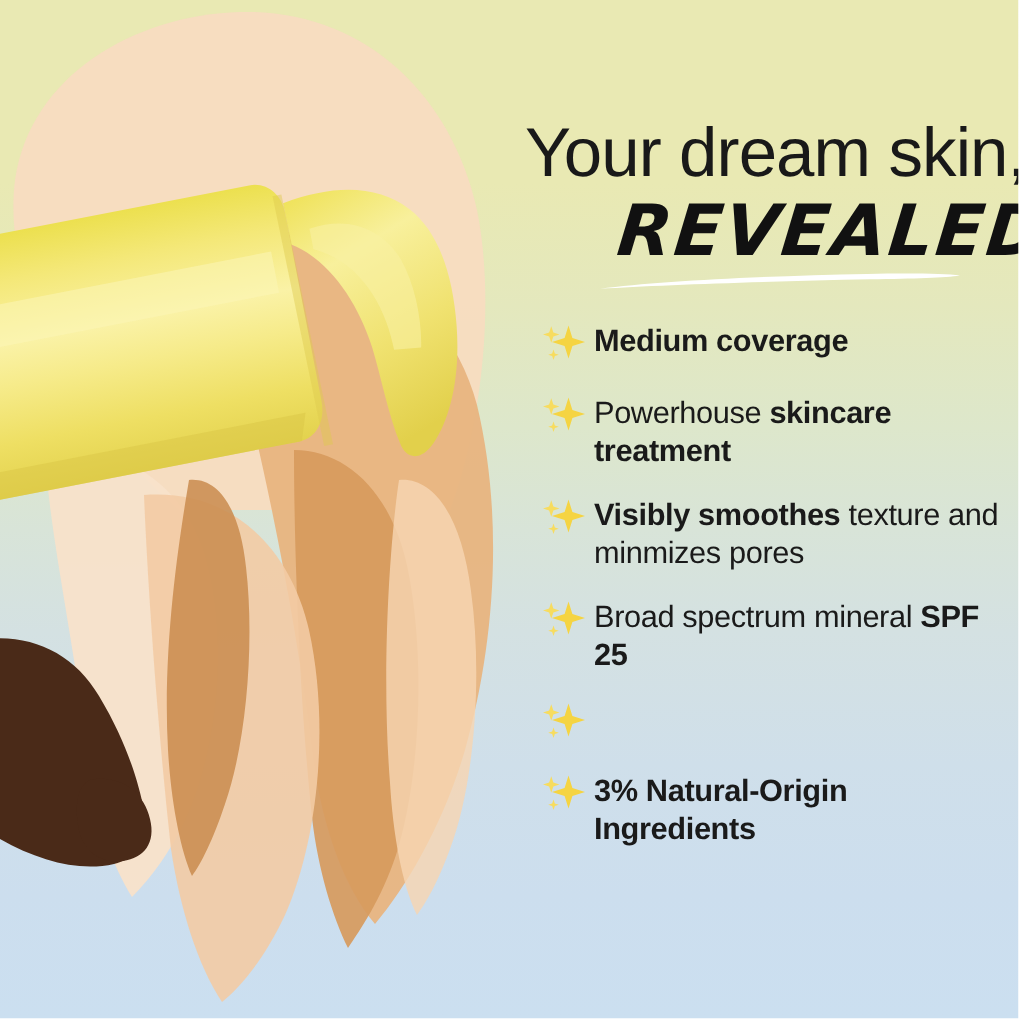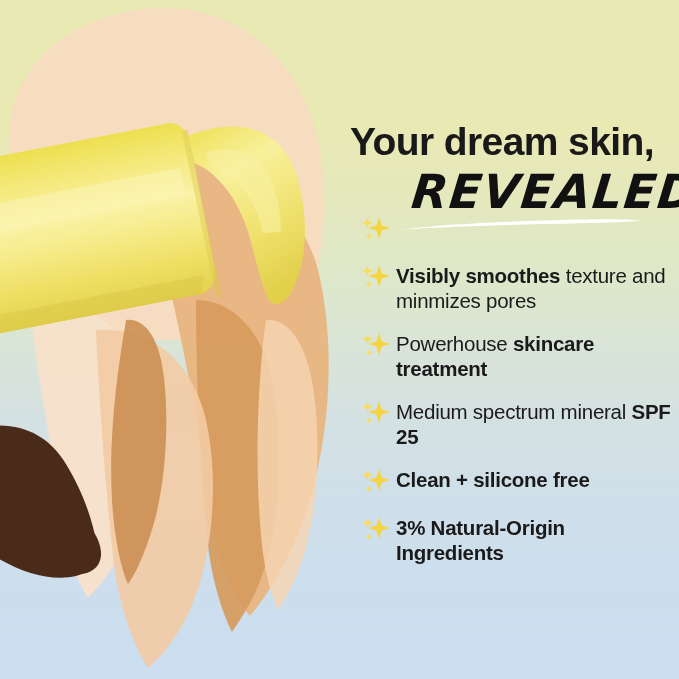--- a/index.html
+++ b/index.html
@@ -35,27 +35,26 @@
   .art svg { display: block; width: 360px; height: 679px; }
 
   
   .headline {
     position: absolute;
     left: 350px;
     top: 78px;
     width: 320px;
   }
   .headline-line1 {
-    font-size: 39px;
-    font-weight: 700;
+    font-size: 46px;
+    font-weight: 400;
     letter-spacing: -0.6px;
     color: #191919;
     line-height: 1.02;
     white-space: nowrap;
-    margin-top: 44px;
   }
   .headline-line2-wrap {
     position: relative;
     height: 62px;
     margin-top: 2px;
   }
   .headline-line2 {
     position: absolute;
     left: 62px;
     top: 0;
@@ -203,65 +202,65 @@
   <div class="bullets">
 
     <div class="bullet">
       <span class="bullet-icon">
         <svg viewBox="0 0 38 30" aria-hidden="true">
           <path d="M21 2 L23.6 10.4 L32 13 L23.6 15.6 L21 24 L18.4 15.6 L10 13 L18.4 10.4 Z" fill="#f5d442"></path>
           <path d="M9.5 2.5 L10.9 6.6 L15 8 L10.9 9.4 L9.5 13.5 L8.1 9.4 L4 8 L8.1 6.6 Z" fill="#f7dc5f"></path>
           <path d="M11 18 L11.9 20.6 L14.5 21.5 L11.9 22.4 L11 25 L10.1 22.4 L7.5 21.5 L10.1 20.6 Z" fill="#f7dc5f"></path>
         </svg>
       </span>
-    </div>
-
+      <span class="bullet-text"><b>Medium coverage</b><span></span></span>
+    </div>
+
+
+    <div class="bullet">
+      <span class="bullet-icon">
+        <svg viewBox="0 0 38 30" aria-hidden="true">
+          <path d="M21 2 L23.6 10.4 L32 13 L23.6 15.6 L21 24 L18.4 15.6 L10 13 L18.4 10.4 Z" fill="#f5d442"></path>
+          <path d="M9.5 2.5 L10.9 6.6 L15 8 L10.9 9.4 L9.5 13.5 L8.1 9.4 L4 8 L8.1 6.6 Z" fill="#f7dc5f"></path>
+          <path d="M11 18 L11.9 20.6 L14.5 21.5 L11.9 22.4 L11 25 L10.1 22.4 L7.5 21.5 L10.1 20.6 Z" fill="#f7dc5f"></path>
+        </svg>
+      </span>
+      <span class="bullet-text"><span>Powerhouse </span><b>skincare treatment</b></span>
+    </div>
 
     <div class="bullet">
       <span class="bullet-icon">
         <svg viewBox="0 0 38 30" aria-hidden="true">
           <path d="M21 2 L23.6 10.4 L32 13 L23.6 15.6 L21 24 L18.4 15.6 L10 13 L18.4 10.4 Z" fill="#f5d442"></path>
           <path d="M9.5 2.5 L10.9 6.6 L15 8 L10.9 9.4 L9.5 13.5 L8.1 9.4 L4 8 L8.1 6.6 Z" fill="#f7dc5f"></path>
           <path d="M11 18 L11.9 20.6 L14.5 21.5 L11.9 22.4 L11 25 L10.1 22.4 L7.5 21.5 L10.1 20.6 Z" fill="#f7dc5f"></path>
         </svg>
       </span>
       <span class="bullet-text"><b>Visibly smoothes</b><span> texture and minmizes pores</span></span>
     </div>
 
     <div class="bullet">
       <span class="bullet-icon">
         <svg viewBox="0 0 38 30" aria-hidden="true">
           <path d="M21 2 L23.6 10.4 L32 13 L23.6 15.6 L21 24 L18.4 15.6 L10 13 L18.4 10.4 Z" fill="#f5d442"></path>
           <path d="M9.5 2.5 L10.9 6.6 L15 8 L10.9 9.4 L9.5 13.5 L8.1 9.4 L4 8 L8.1 6.6 Z" fill="#f7dc5f"></path>
           <path d="M11 18 L11.9 20.6 L14.5 21.5 L11.9 22.4 L11 25 L10.1 22.4 L7.5 21.5 L10.1 20.6 Z" fill="#f7dc5f"></path>
         </svg>
       </span>
-      <span class="bullet-text"><span>Powerhouse </span><b>skincare treatment</b></span>
-    </div>
-
-    <div class="bullet">
-      <span class="bullet-icon">
-        <svg viewBox="0 0 38 30" aria-hidden="true">
-          <path d="M21 2 L23.6 10.4 L32 13 L23.6 15.6 L21 24 L18.4 15.6 L10 13 L18.4 10.4 Z" fill="#f5d442"></path>
-          <path d="M9.5 2.5 L10.9 6.6 L15 8 L10.9 9.4 L9.5 13.5 L8.1 9.4 L4 8 L8.1 6.6 Z" fill="#f7dc5f"></path>
-          <path d="M11 18 L11.9 20.6 L14.5 21.5 L11.9 22.4 L11 25 L10.1 22.4 L7.5 21.5 L10.1 20.6 Z" fill="#f7dc5f"></path>
-        </svg>
-      </span>
-      <span class="bullet-text"><span>Medium spectrum mineral </span><b>SPF 25</b></span>
-    </div>
-
-    <div class="bullet">
-      <span class="bullet-icon">
-        <svg viewBox="0 0 38 30" aria-hidden="true">
-          <path d="M21 2 L23.6 10.4 L32 13 L23.6 15.6 L21 24 L18.4 15.6 L10 13 L18.4 10.4 Z" fill="#f5d442"></path>
-          <path d="M9.5 2.5 L10.9 6.6 L15 8 L10.9 9.4 L9.5 13.5 L8.1 9.4 L4 8 L8.1 6.6 Z" fill="#f7dc5f"></path>
-          <path d="M11 18 L11.9 20.6 L14.5 21.5 L11.9 22.4 L11 25 L10.1 22.4 L7.5 21.5 L10.1 20.6 Z" fill="#f7dc5f"></path>
-        </svg>
-      </span>
-      <span class="bullet-text"><b>Clean + silicone free</b><span></span></span>
+      <span class="bullet-text"><span>Broad spectrum mineral </span><b>SPF 25</b></span>
+    </div>
+
+    <div class="bullet">
+      <span class="bullet-icon">
+        <svg viewBox="0 0 38 30" aria-hidden="true">
+          <path d="M21 2 L23.6 10.4 L32 13 L23.6 15.6 L21 24 L18.4 15.6 L10 13 L18.4 10.4 Z" fill="#f5d442"></path>
+          <path d="M9.5 2.5 L10.9 6.6 L15 8 L10.9 9.4 L9.5 13.5 L8.1 9.4 L4 8 L8.1 6.6 Z" fill="#f7dc5f"></path>
+          <path d="M11 18 L11.9 20.6 L14.5 21.5 L11.9 22.4 L11 25 L10.1 22.4 L7.5 21.5 L10.1 20.6 Z" fill="#f7dc5f"></path>
+        </svg>
+      </span>
     </div>
 
     <div class="bullet">
       <span class="bullet-icon">
         <svg viewBox="0 0 38 30" aria-hidden="true">
           <path d="M21 2 L23.6 10.4 L32 13 L23.6 15.6 L21 24 L18.4 15.6 L10 13 L18.4 10.4 Z" fill="#f5d442"></path>
           <path d="M9.5 2.5 L10.9 6.6 L15 8 L10.9 9.4 L9.5 13.5 L8.1 9.4 L4 8 L8.1 6.6 Z" fill="#f7dc5f"></path>
           <path d="M11 18 L11.9 20.6 L14.5 21.5 L11.9 22.4 L11 25 L10.1 22.4 L7.5 21.5 L10.1 20.6 Z" fill="#f7dc5f"></path>
         </svg>
       </span>

